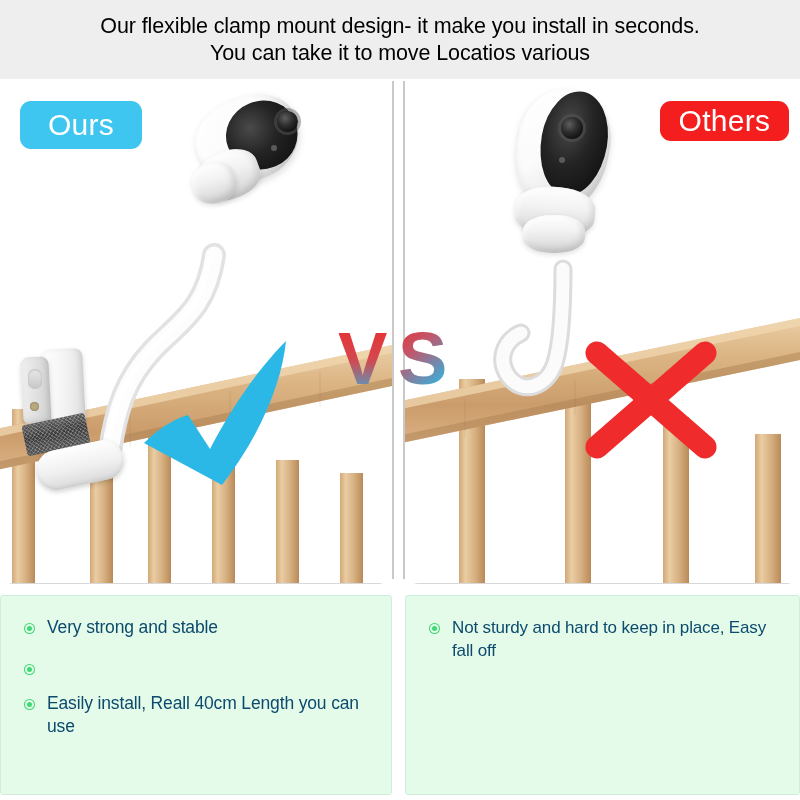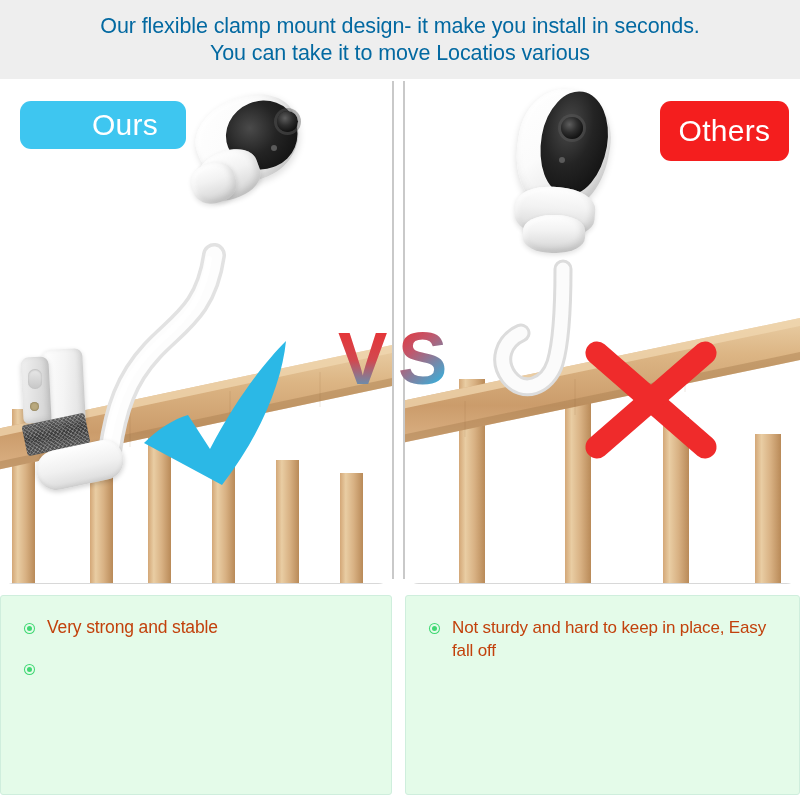--- a/index.html
+++ b/index.html
@@ -11,21 +11,21 @@
   }
   .page{position:relative;width:800px;height:800px;}
 
   
   .header{
     position:absolute;left:0;top:0;width:800px;height:79px;
     background:#eeeeee;
     display:flex;flex-direction:column;align-items:center;justify-content:center;
   }
   .header-line{
-    color:#0369a1;font-size:21.5px;line-height:27px;font-weight:400;
+    color:#000000;font-size:21.5px;line-height:27px;font-weight:400;
     letter-spacing:-0.1px;white-space:nowrap;
   }
 
   
   .photo-area{position:absolute;left:0;top:79px;width:800px;height:505px;background:#ffffff;}
 
   .panel{position:absolute;top:0;height:505px;overflow:hidden;background:#ffffff;}
   .panel-left{left:0;width:392px;}
   .panel-right{left:405px;width:395px;border-radius:0 0 14px 14px;}
   .panel-left{border-radius:0 0 14px 14px;}
@@ -36,24 +36,24 @@
   .divider{position:absolute;top:2px;width:2px;height:498px;background:#c9c9c9;}
   .divider-a{left:392px;}
   .divider-b{left:403px;}
 
   
   .badge{
     position:absolute;display:flex;align-items:center;justify-content:center;
     color:#ffffff;font-size:30px;font-weight:400;letter-spacing:0.3px;
   }
   .badge-ours{
-    left:20px;top:101px;width:122px;height:48px;border-radius:11px;background:#3ec6f0;padding-left:44px;
+    left:20px;top:101px;width:122px;height:48px;border-radius:11px;background:#3ec6f0;
   }
   .badge-others{
-    left:660px;top:101px;width:129px;height:60px;border-radius:11px;background:#f41e1e;
+    left:660px;top:101px;width:129px;height:40px;border-radius:11px;background:#f41e1e;
   }
 
   
   .cam-body{
     position:absolute;border-radius:48% 48% 46% 46%/42% 42% 52% 52%;
     background:linear-gradient(135deg,#ffffff 0%,#fbfbfb 45%,#e6e6e6 78%,#d6d6d6 100%);
     box-shadow:inset -4px -5px 10px rgba(0,0,0,.13), inset 3px 3px 7px rgba(255,255,255,.9),
                0 3px 7px rgba(0,0,0,.13);
   }
   .cam-face{
@@ -107,21 +107,21 @@
     padding:20px 14px 0 18px;
   }
   .note-left{left:0;width:392px;border-radius:3px;}
   .note-right{left:405px;width:395px;border-radius:3px;}
   .bullet-row{display:flex;align-items:flex-start;margin-bottom:18px;}
   .bullet-dot{
     flex:0 0 auto;width:9px;height:9px;border-radius:50%;
     background:#3fd873;box-shadow:inset 0 0 0 2px #e4fbe9, 0 0 0 1px #3fd873;
     margin:8px 13px 0 6px;
   }
-  .bullet-text{color:#c2410c;font-size:17.5px;line-height:23px;letter-spacing:-0.15px;}
+  .bullet-text{color:#0c4a6e;font-size:17.5px;line-height:23px;letter-spacing:-0.15px;}
   .note-right .bullet-text{font-size:17px;}
   .note-right .bullet-row{margin-bottom:14px;justify-content:flex-end;}
 </style>
 </head>
 <body>
 
 <div class="page">
 
   <div class="header">
     <div class="header-line">Our flexible clamp mount design- it make you install in seconds.</div>
@@ -277,20 +277,24 @@
   </div>
 
   <div class="note note-left">
     <div class="bullet-row">
       <span class="bullet-dot"></span>
       <span class="bullet-text">Very strong and stable</span>
     </div>
     <div class="bullet-row">
       <span class="bullet-dot"></span>
     </div>
+    <div class="bullet-row">
+      <span class="bullet-dot"></span>
+      <span class="bullet-text">Easily install, Reall 40cm Length you can use</span>
+    </div>
   </div>
 
   <div class="note note-right">
     <div class="bullet-row">
       <span class="bullet-dot"></span>
       <span class="bullet-text">Not sturdy and hard to keep in place, Easy fall off</span>
     </div>
   </div>
 
 </div>

